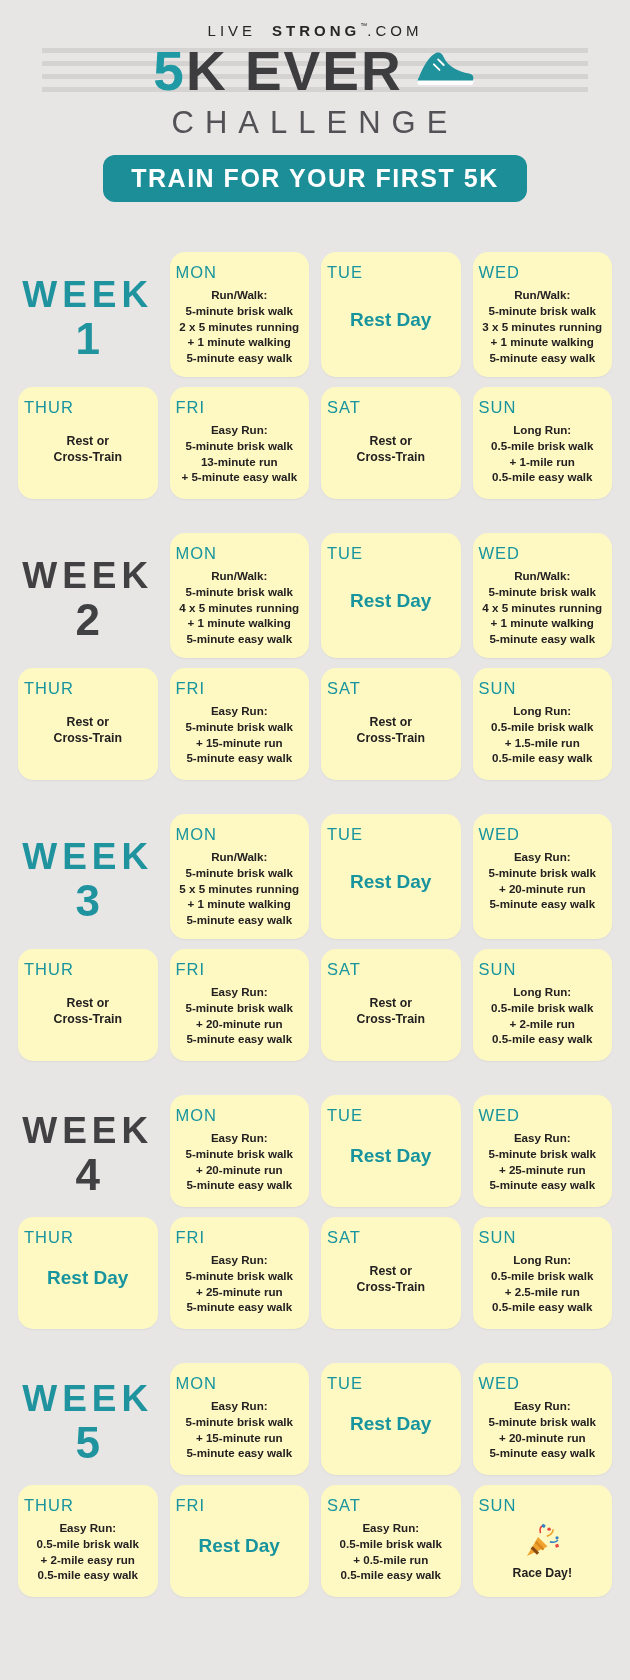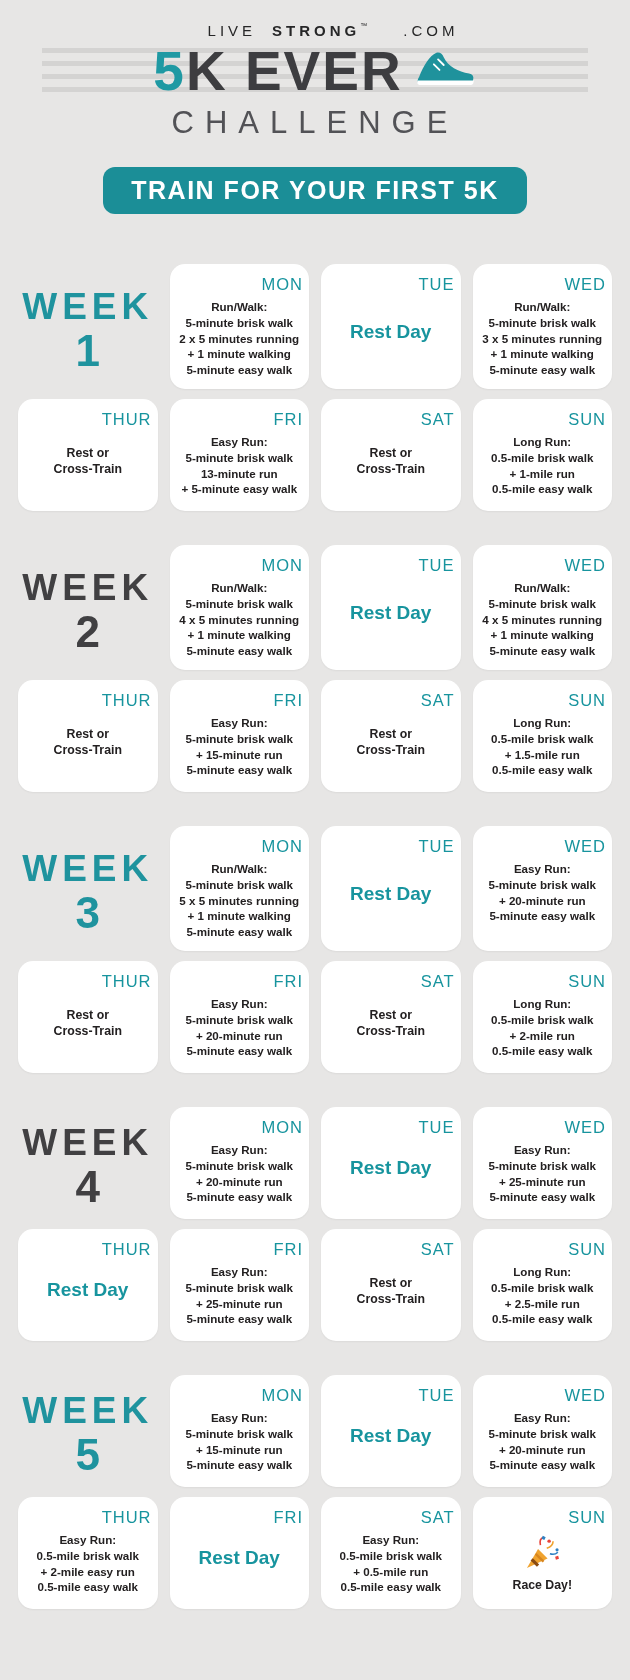--- a/index.html
+++ b/index.html
@@ -3,21 +3,21 @@
 <meta charset="utf-8">
 <style>
   html,body{margin:0;padding:0;background:#ffffff;}
   .page{
     width:630px;min-height:1680px;margin:0 auto;background:#e7e6e5;
     font-family:"Liberation Sans",sans-serif;box-sizing:border-box;
     padding:22px 0 40px 0;overflow:hidden;
   }
   
   .logo{ text-align:center;font-size:15px;letter-spacing:4px;color:#262627;}
-  .logo .lt{font-weight:400;margin-left:36px;}
+  .logo .lt{font-weight:400;}
   .logo .st{font-weight:700;margin-left:16px;}
   .logo .tm{font-size:7px;vertical-align:top;letter-spacing:0;}
   .title-best{
     text-align:center;margin-top:14px;font-size:33px;font-weight:800;
     letter-spacing:9px;color:#4a4a4d;
   }
   .title-5k-row{
     position:relative;display:flex;justify-content:center;align-items:center;
     margin-top:2px;height:60px;
   }
@@ -26,40 +26,40 @@
     background:repeating-linear-gradient(to bottom,#d4d3d2 0 5px,transparent 5px 13px);
   }
   .title-5k{position:relative;z-index:1;font-size:55px;font-weight:800;letter-spacing:2px;line-height:1;color:#3d3d40;}
   .title-5k .five{color:#1f99a3;}
   .shoe{position:relative;z-index:1;margin-left:6px;transform:translateY(-3px);line-height:0;}
   .title-challenge{
     text-align:center;margin-top:4px;font-size:31px;font-weight:400;
     letter-spacing:11px;color:#525256;
   }
   .banner{
-    margin:26px auto 0 auto;width:fit-content;background:#1b8e97;color:#ffffff;
+    margin:14px auto 0 auto;width:fit-content;background:#1b8e97;color:#ffffff;
     font-size:25px;font-weight:700;letter-spacing:1.5px;padding:9px 28px;
     border-radius:12px;text-align:center;
   }
   
   .weeks{margin-top:50px;}
   .week{
     display:grid;grid-template-columns:repeat(4,1fr);
     grid-auto-rows:minmax(112px,auto);gap:10px 12px;
     padding:0 18px;margin-bottom:34px;
   }
   .week-label{align-self:center;text-align:center;line-height:1;}
   .week-word{font-size:37px;font-weight:800;letter-spacing:5px;margin-top:8px;}
   .week-num{font-size:44px;font-weight:800;margin-top:4px;}
   .week-label.teal{color:#1f939e;}
   .week-label.dark{color:#414042;}
   .card{
-    background:#ffffff;border-radius:15px;box-shadow:0 1px 2px rgba(0,0,0,0.05);
+    background:#fef9c3;border-radius:15px;box-shadow:0 1px 2px rgba(0,0,0,0.05);
     padding:11px 6px;box-sizing:border-box;display:flex;flex-direction:column;
-    align-items:flex-end;text-align:center;min-height:112px;
+    align-items:flex-start;text-align:center;min-height:112px;
   }
   .day-name{font-size:16.5px;font-weight:400;letter-spacing:1px;color:#17949e;margin-bottom:5px;}
   .day-body{flex:1;display:flex;flex-direction:column;justify-content:flex-start;width:100%;}
   .line{font-size:11.6px;line-height:15.8px;font-weight:700;color:#232021;}
   .card.rest .day-body{justify-content:center;padding-bottom:14px;}
   .card.rest .line{font-size:19px;color:#17949e;}
   .card.cross .day-body{justify-content:center;padding-bottom:10px;}
   .card.cross .line{font-size:12.3px;}
   .card.race .day-body{justify-content:center;align-items:center;gap:6px;padding-bottom:2px;}
   .card.race .line{font-size:12.3px;}

